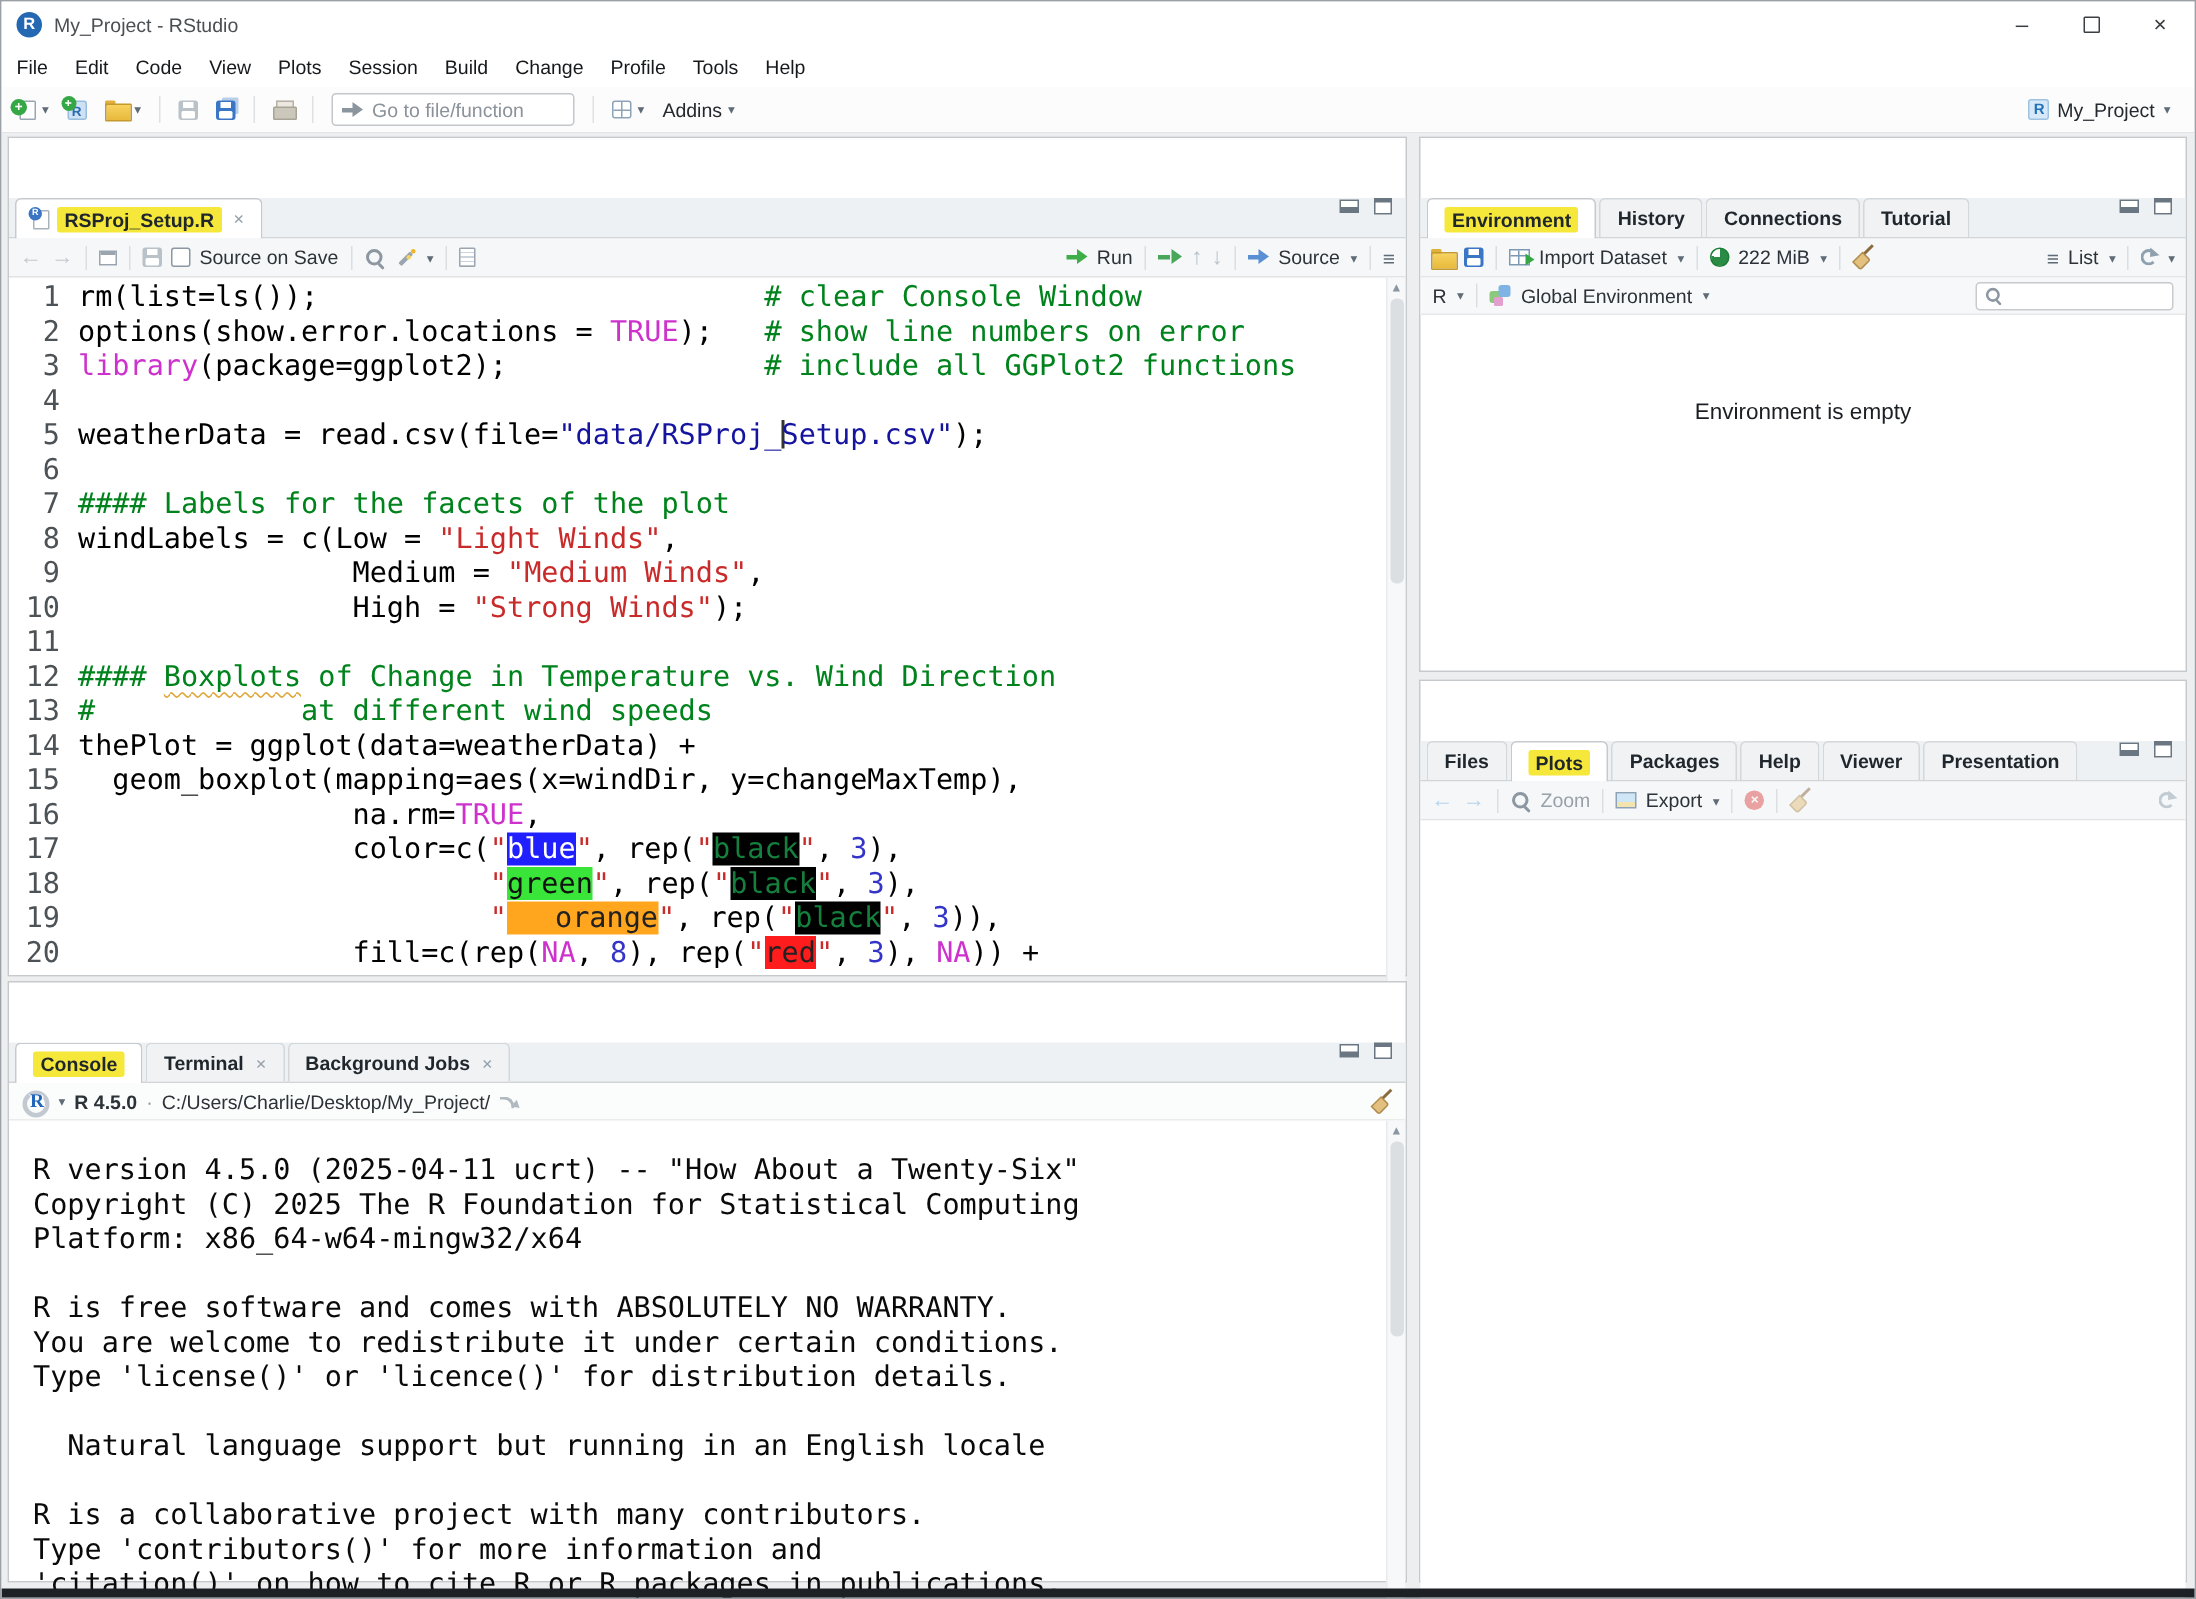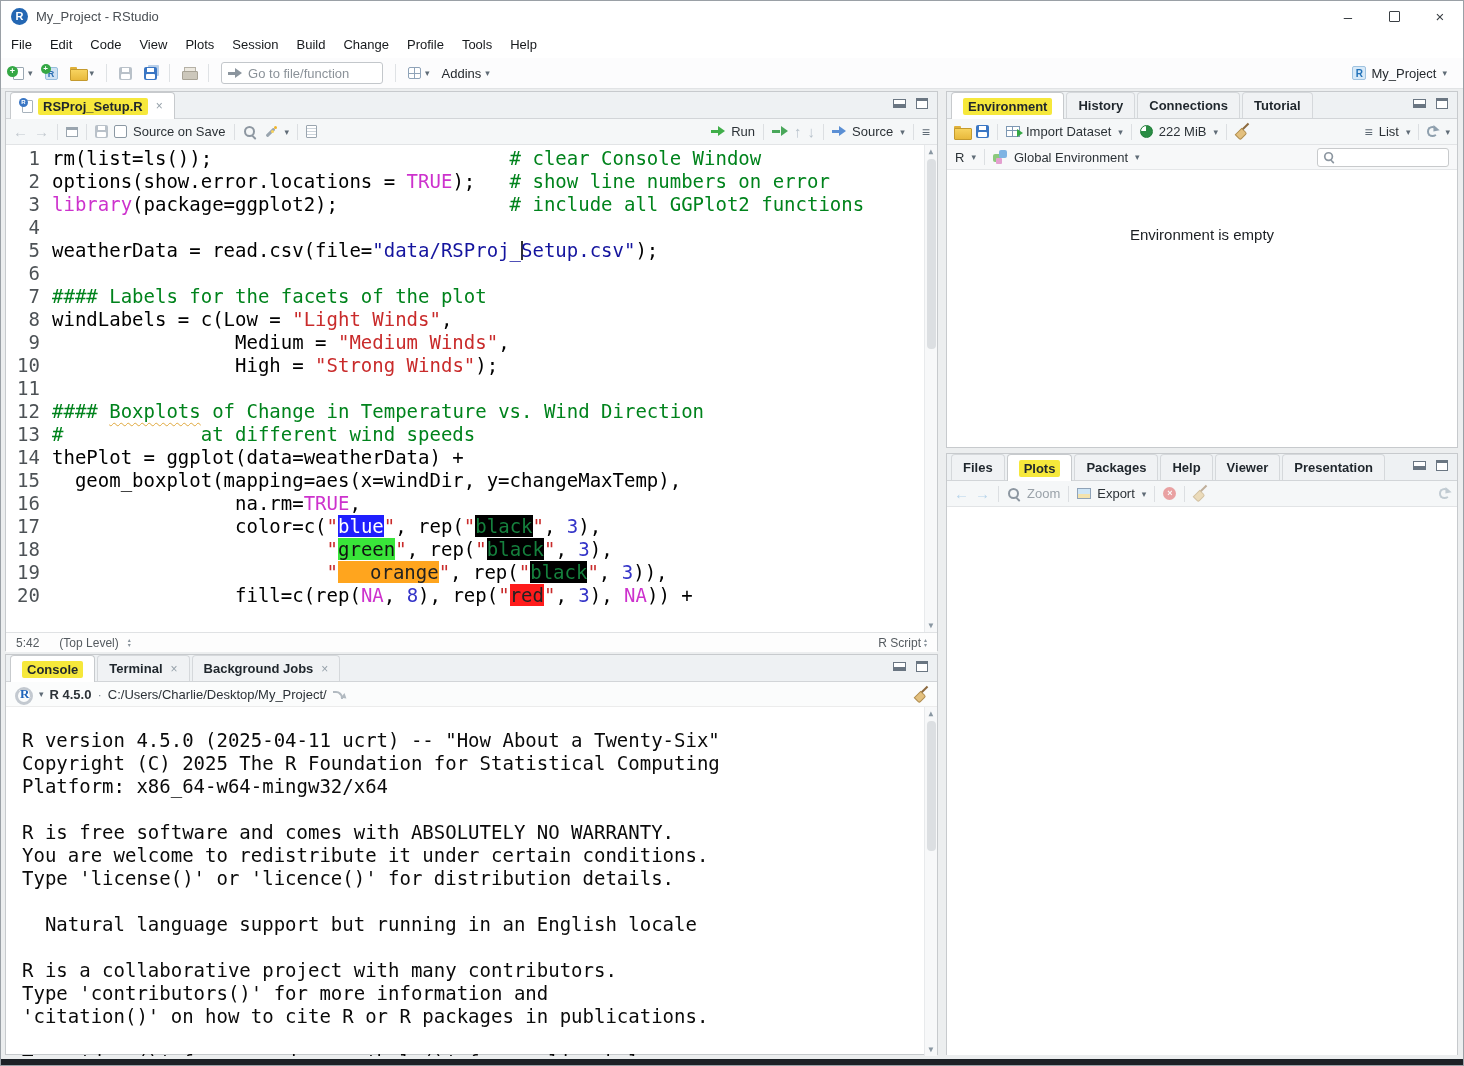--- a/index.html
+++ b/index.html
@@ -33,21 +33,21 @@
   .project-sel { margin-left:auto; display:flex; align-items:center; gap:5px; padding-right:8px; }
   
   .pane { position:absolute; background:#fff; border:1px solid #c7cacd; }
   #pane-source  { left:4px;   top:90px;  width:933px; height:560px; }
   #pane-console { left:4px;   top:653px; width:933px; height:401px; }
   #pane-env     { left:945px; top:90px;  width:512px; height:357px; }
   #pane-plots   { left:945px; top:452px; width:512px; height:602px; }
   .workspace-bg { position:absolute; left:0; top:88px; width:1464px; height:970px; background:#eceeef; }
   .bottom-strip { position:absolute; left:0; top:1058px; width:1464px; height:8px; background:#1d2126; }
   .pane-tabs { height:27px; background:#eef1f3; border-bottom:1px solid #d2d5d8; display:flex;
-               align-items:center; padding-left:4px; }
+               align-items:flex-start; padding-left:4px;margin-top:40px; }
   .tab { height:26px; display:flex; align-items:center; gap:5px; padding:0 11px; font-size:13px;
          font-weight:700; color:#1f262c; background:#f0f2f4; border:1px solid #d5d8db;
          border-bottom:none; border-radius:4px 4px 0 0; margin-right:2px; }
   .tab.active { background:#fff; height:27px; margin-bottom:-1px; border-color:#c7cacd; }
   .tabx { color:#95a0a9; font-weight:400; font-size:12px; margin-left:3px; }
   .hl { background:#f6e83b; padding:1px 5px; border-radius:2px; }
   .pane-winbtns { margin-left:auto; display:flex; align-items:center; gap:10px; padding:0 9px 4px 0; }
   .ic-min { width:13px; height:9px; border:1px solid #6a7682; border-bottom-width:4px; background:#fff; }
   .ic-max { width:12px; height:11px; border:1px solid #6a7682; border-top-width:3px; background:#fff; }
   .pane-toolbar { height:26px; background:#f5f7f8; border-bottom:1px solid #e2e4e6; display:flex;

